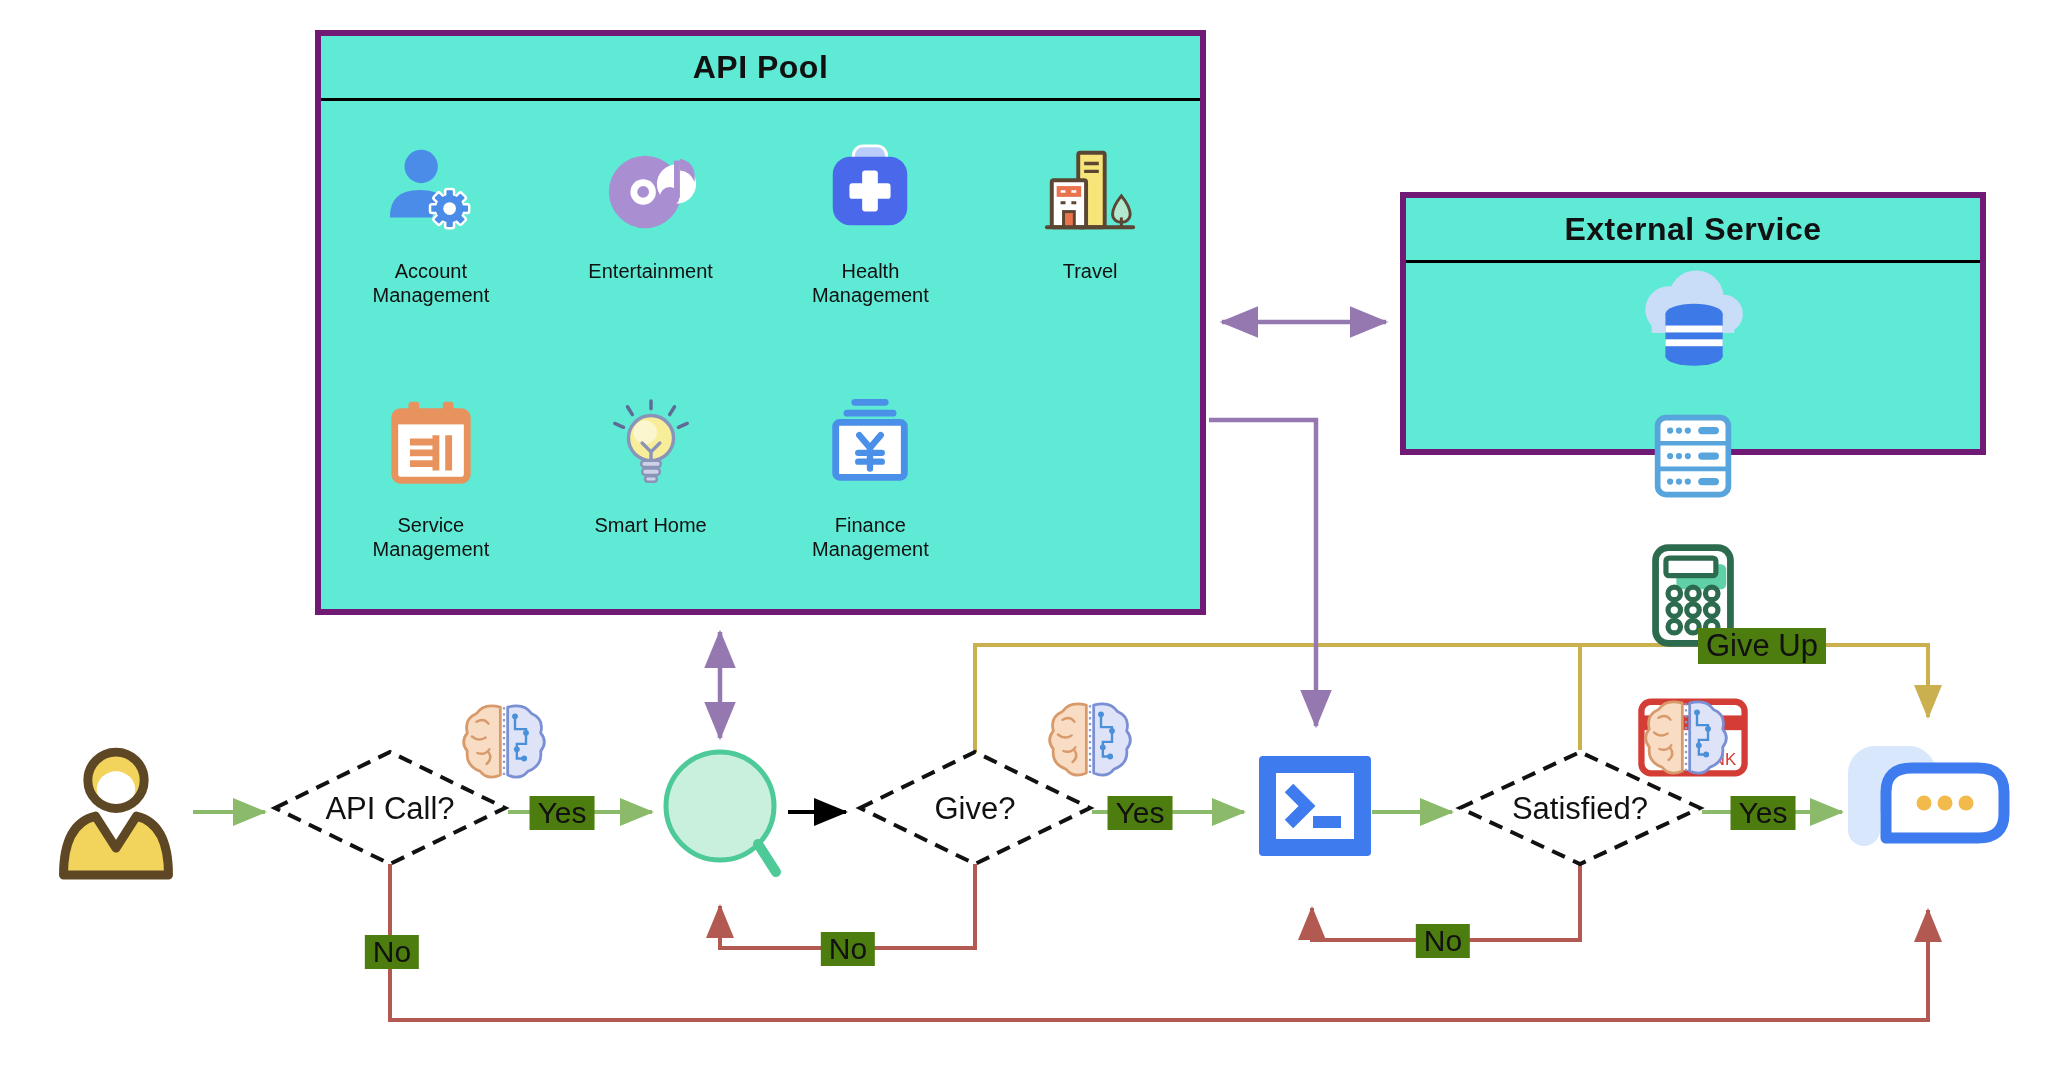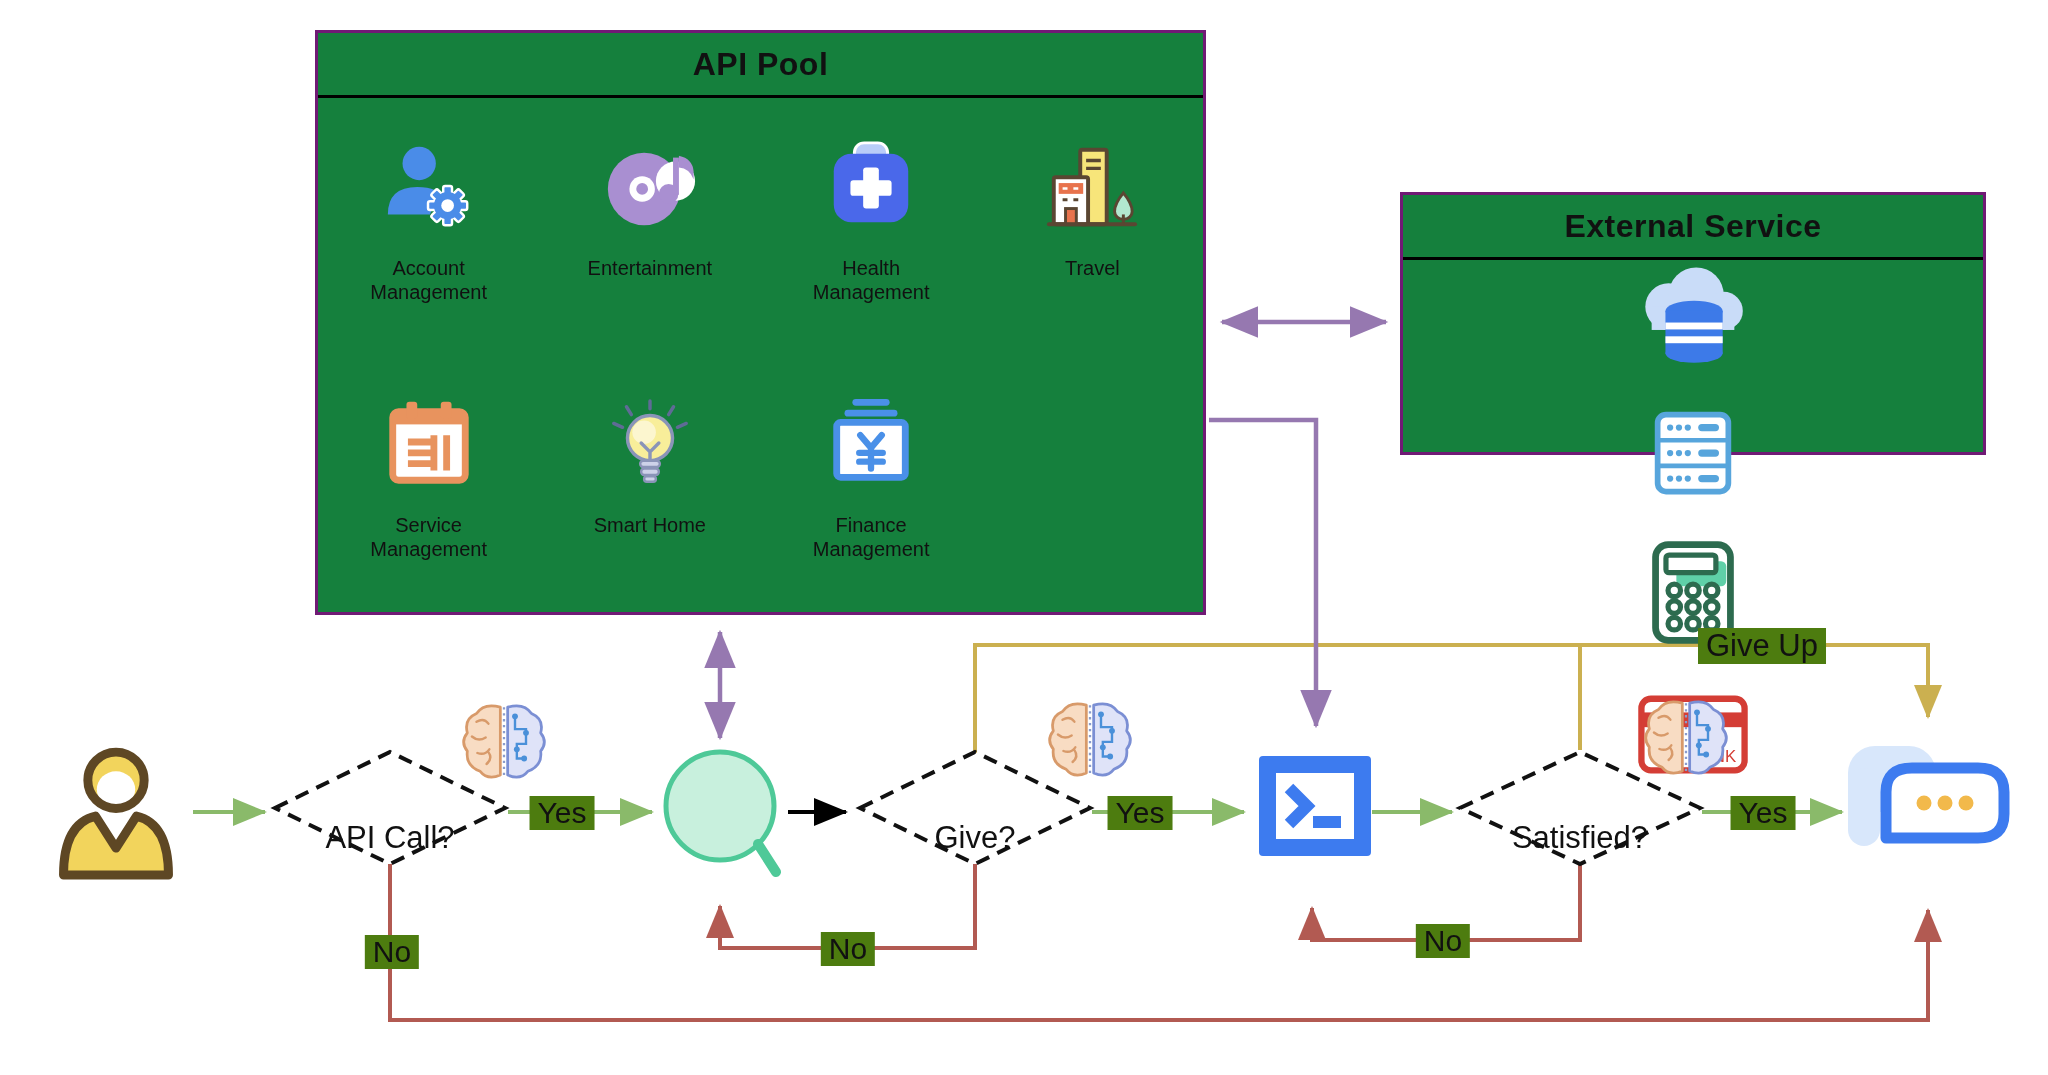--- a/index.html
+++ b/index.html
@@ -1,20 +1,20 @@
 <!DOCTYPE html>
 <html><head>
 <meta charset="utf-8">
 <style>
   html,body{margin:0;padding:0;background:#fff;}
   .stage{position:relative;width:2048px;height:1075px;background:#fff;overflow:hidden;
          font-family:"Liberation Sans",sans-serif;color:#111;}
   .overlay{position:absolute;left:0;top:0;width:2048px;height:1075px;}
 
-  .box{position:absolute;border:3px solid #701a75;background:#15803d;box-sizing:border-box;}
+  .box{position:absolute;border:6px solid #701a75;background:#5eead4;box-sizing:border-box;}
   .box-title{height:62px;border-bottom:3px solid #000;display:flex;align-items:center;
              justify-content:center;font-size:32px;font-weight:bold;letter-spacing:.5px;}
   .api-pool{left:315px;top:30px;width:891px;height:585px;}
   .external{left:1400px;top:192px;width:586px;height:263px;}
 
   .pool-grid{position:absolute;left:0;right:0;top:65px;bottom:0;display:grid;
              grid-template-columns:repeat(4,1fr);grid-template-rows:1fr 1fr;}
   .pool-cell{display:flex;flex-direction:column;align-items:center;padding-top:40px;}
   .pool-cell svg{height:98px;flex:none;}
   .cell-label{margin-top:20px;font-size:20px;line-height:1.22;text-align:center;width:140px;}
@@ -25,21 +25,21 @@
   .node{position:absolute;}
   #node-user{left:52px;top:738px;width:128px;height:146px;}
   #node-search{left:650px;top:740px;width:150px;height:150px;}
   #node-terminal{left:1255px;top:750px;width:120px;height:112px;}
   #node-chat{left:1840px;top:740px;width:175px;height:140px;}
   .brain{position:absolute;width:92px;height:88px;}
   #brain-1{left:458px;top:698px;}
   #brain-2{left:1044px;top:696px;}
   #brain-3{left:1640px;top:694px;}
 
-  .dlabel{position:absolute;transform:translate(-50%,-50%);font-size:31px;white-space:nowrap;margin-top:29px;}
+  .dlabel{position:absolute;transform:translate(-50%,-50%);font-size:31px;white-space:nowrap;}
   .elabel{position:absolute;transform:translate(-50%,-50%);font-size:30px;background:#4d7c0f;
           padding:0 8px;white-space:nowrap;}
 </style>
 </head>
 <body>
 
 <div class="stage">
 
   <svg class="overlay" viewBox="0 0 2048 1075">
     <defs>

